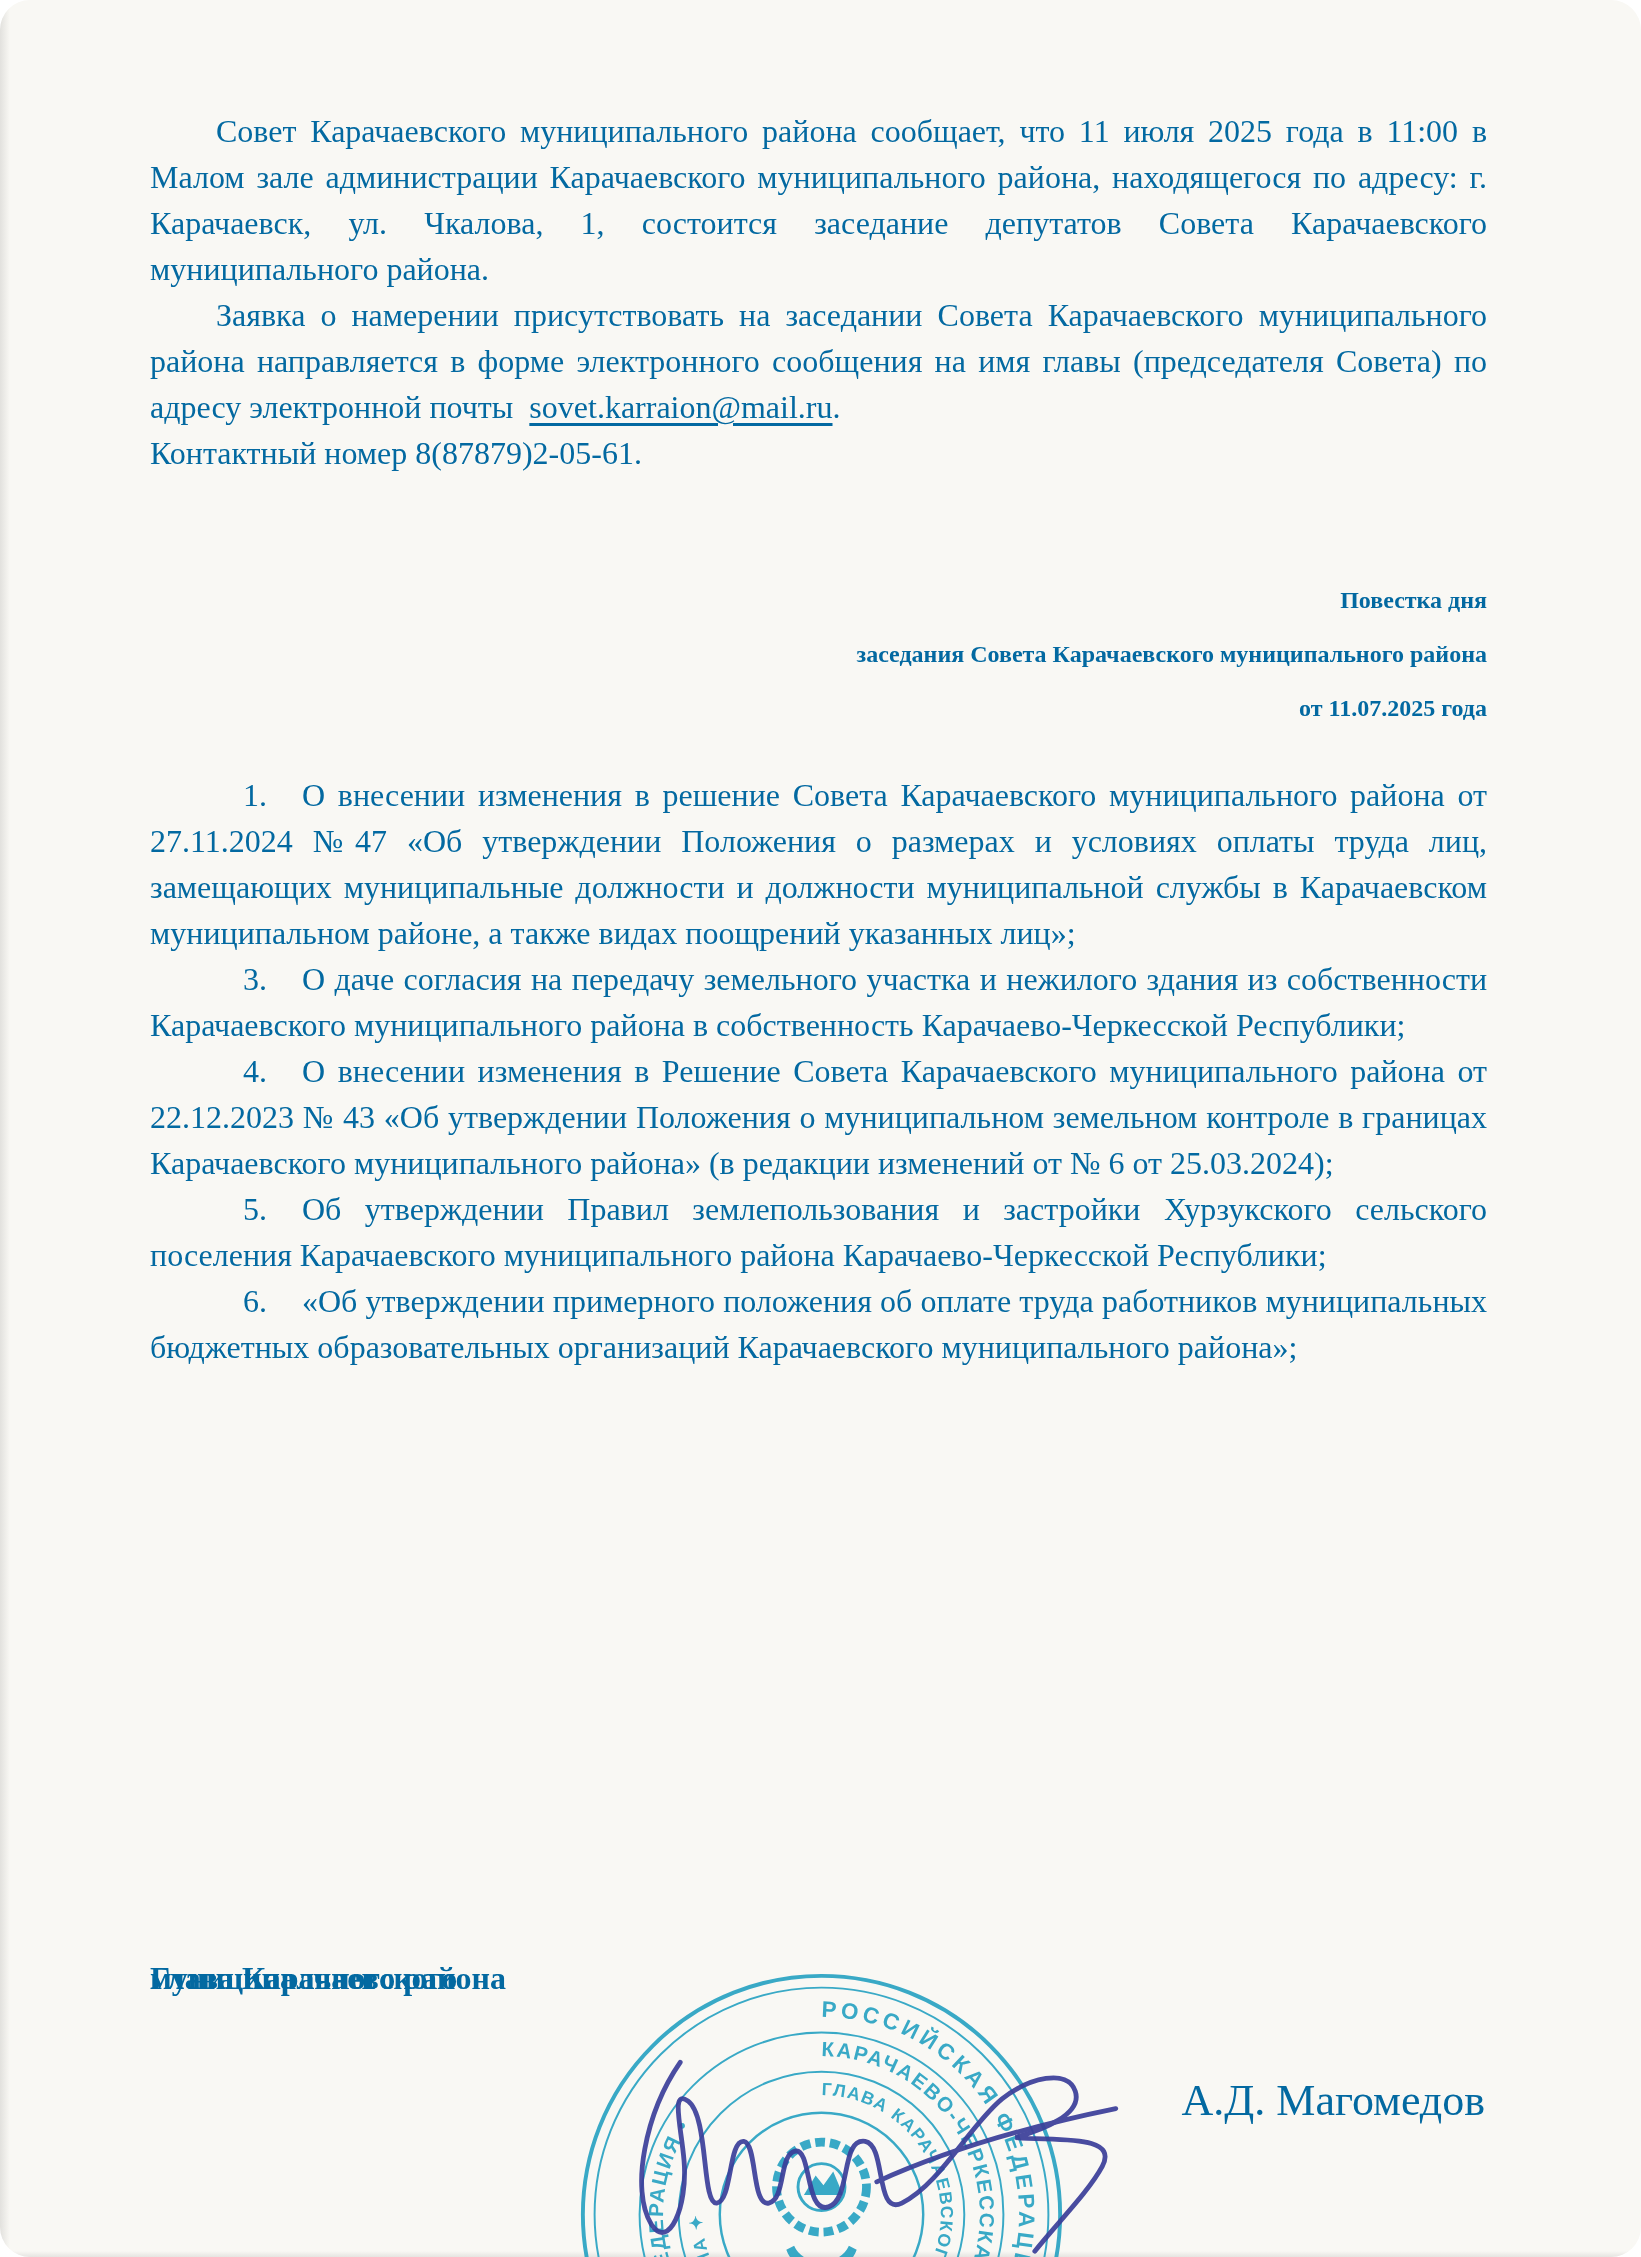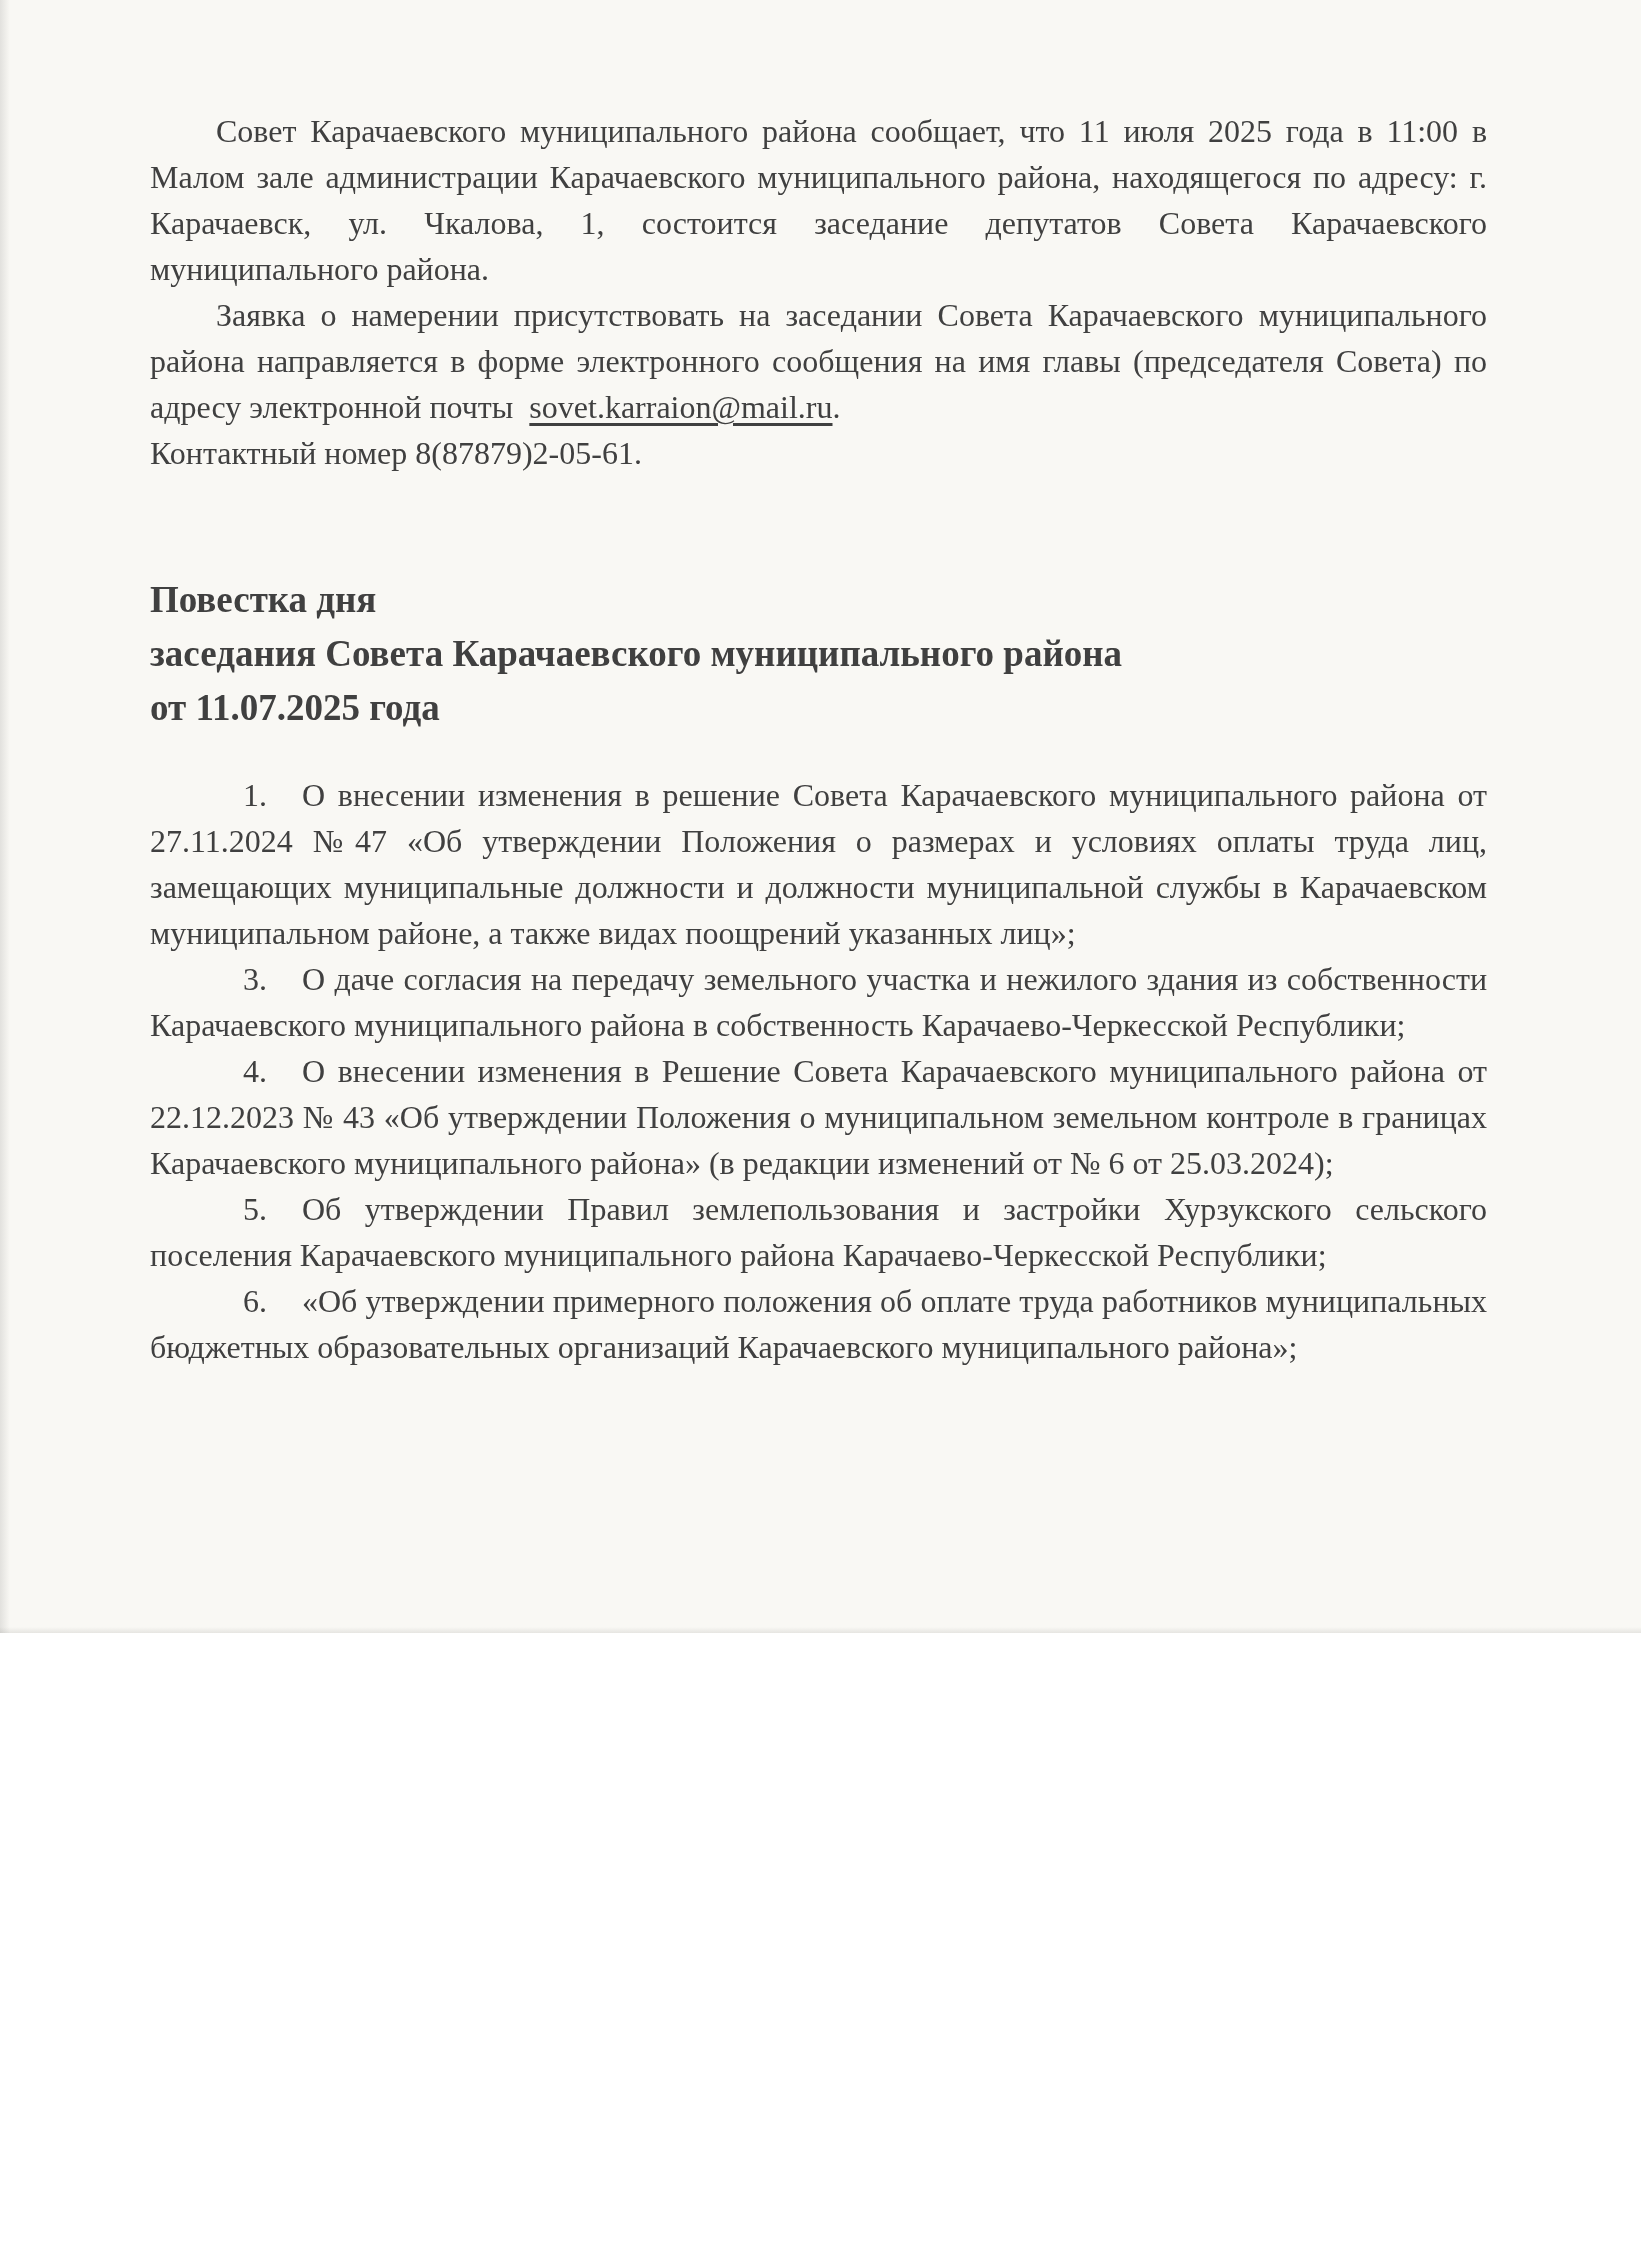--- a/index.html
+++ b/index.html
@@ -1,24 +1,25 @@
 <!DOCTYPE html>
 <html lang="ru"><head>
 <meta charset="utf-8">
 <style>
   html, body { margin: 0; padding: 0; background: #ffffff; }
 
   .page {
     position: relative;
     width: 1641px;
-    height: 1633px;
+    height: 2257px;
     background: #f9f8f4;
     overflow: hidden;
     font-family: "Liberation Serif", "DejaVu Serif", serif;
-    color: #404040;
+    color: #0369a1;
+    border-radius: 30px;
   }
 
   
   .edge-left {
     position: absolute; left: 0; top: 0; width: 9.7px; height: 100%;
     background: linear-gradient(to right, rgba(60,60,60,0.12), rgba(60,60,60,0));
     pointer-events: none;
   }
   .edge-bottom {
     position: absolute; left: 0; bottom: 0; width: 100%; height: 5.8px;
@@ -39,23 +40,23 @@
     line-height: 46px;
     text-align: justify;
   }
 
   p.indent { text-indent: 66px; }
 
   .email { text-decoration: underline; text-underline-offset: 4.8px; margin-left: 8px; }
 
   .agenda-heading {
     margin-top: 97px;
-    text-align: left;
+    text-align: right;
     font-weight: bold;
-    font-size: 37px;
+    font-size: 24px;
     line-height: 54px;
   }
   .agenda-heading div { margin: 0; }
 
   .agenda { margin-top: 37px; }
 
   .agenda-item { text-indent: 93px; }
   .agenda-item .num { padding-right: 35px; }
 
   .sig-left {

